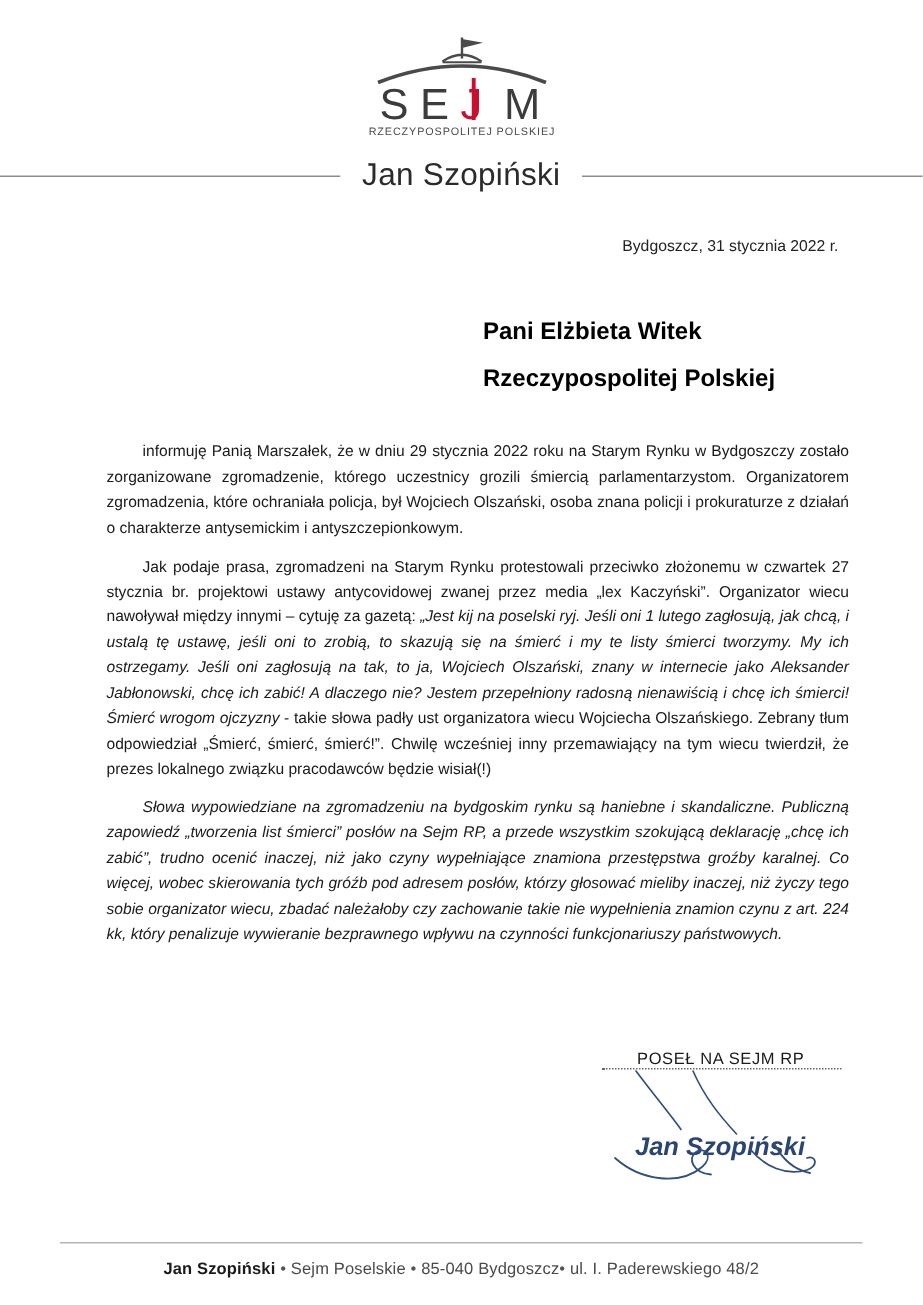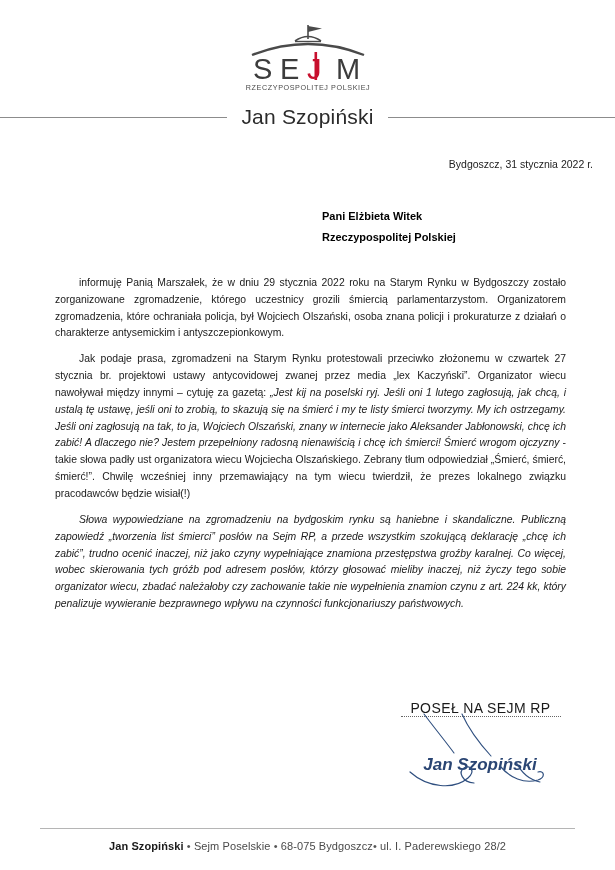--- a/index.html
+++ b/index.html
@@ -58,67 +58,67 @@
     font-size: 21px;
     letter-spacing: 0.2px;
     color: #2b2b2b;
     font-weight: 400;
     line-height: 34px;
   }
 
   
   .date-line {
     margin-top: 24px;
-    padding-right: 22px;
+    padding-right: 56px;
     text-align: right;
     font-size: 10.5px;
     color: #222;
   }
 
   
   .addressee {
     margin-top: 36px;
     padding-left: 322px;
     font-weight: bold;
-    font-size: 11px;
+    font-size: 16px;
     line-height: 1.95;
     color: #000;
   }
 
   
   .body-copy {
     margin-top: 26px;
     padding: 0 49px 0 55px;
     font-size: 10.4px;
     line-height: 1.62;
     text-align: justify;
     color: #1a1a1a;
     -webkit-hyphens: auto;
     hyphens: auto;
   }
   .body-copy p {
-    margin: 0 0 9px 0;
+    margin: 0 0 9px 16px;
     text-indent: 24px;
   }
   .body-copy p:last-child { margin-bottom: 0; font-style: italic; }
   .quote {
     font-weight: normal;
     font-style: italic;
   }
 
   
   .signature-block {
     position: absolute;
     right: 42px;
     top: 700px;
     width: 185px;
     text-align: center;
   }
   .sig-title {
-    font-size: 14px;
+    font-size: 11px;
     letter-spacing: 0.4px;
     color: #1a1a1a;
   }
   .sig-dots {
     border-top: 1px dotted #666;
     width: 160px;
     margin: 0 auto;
   }
   .sig-ink {
     position: absolute;
@@ -221,18 +221,18 @@
     </svg>
   </div>
 
   <div class="footer">
     <div class="footer-rule"></div>
     <div class="footer-text">
       <span class="strong">Jan Szopiński</span>
       <span class="sep">•</span>
       <span>Sejm Poselskie</span>
       <span class="sep">•</span>
-      <span>68-075 Bydgoszcz</span><span class="sep">•</span>
-      <span>ul. I. Paderewskiego 28/2</span>
+      <span>85-040 Bydgoszcz</span><span class="sep">•</span>
+      <span>ul. I. Paderewskiego 48/2</span>
     </div>
   </div>
 
 </div>
 
 </body></html>

